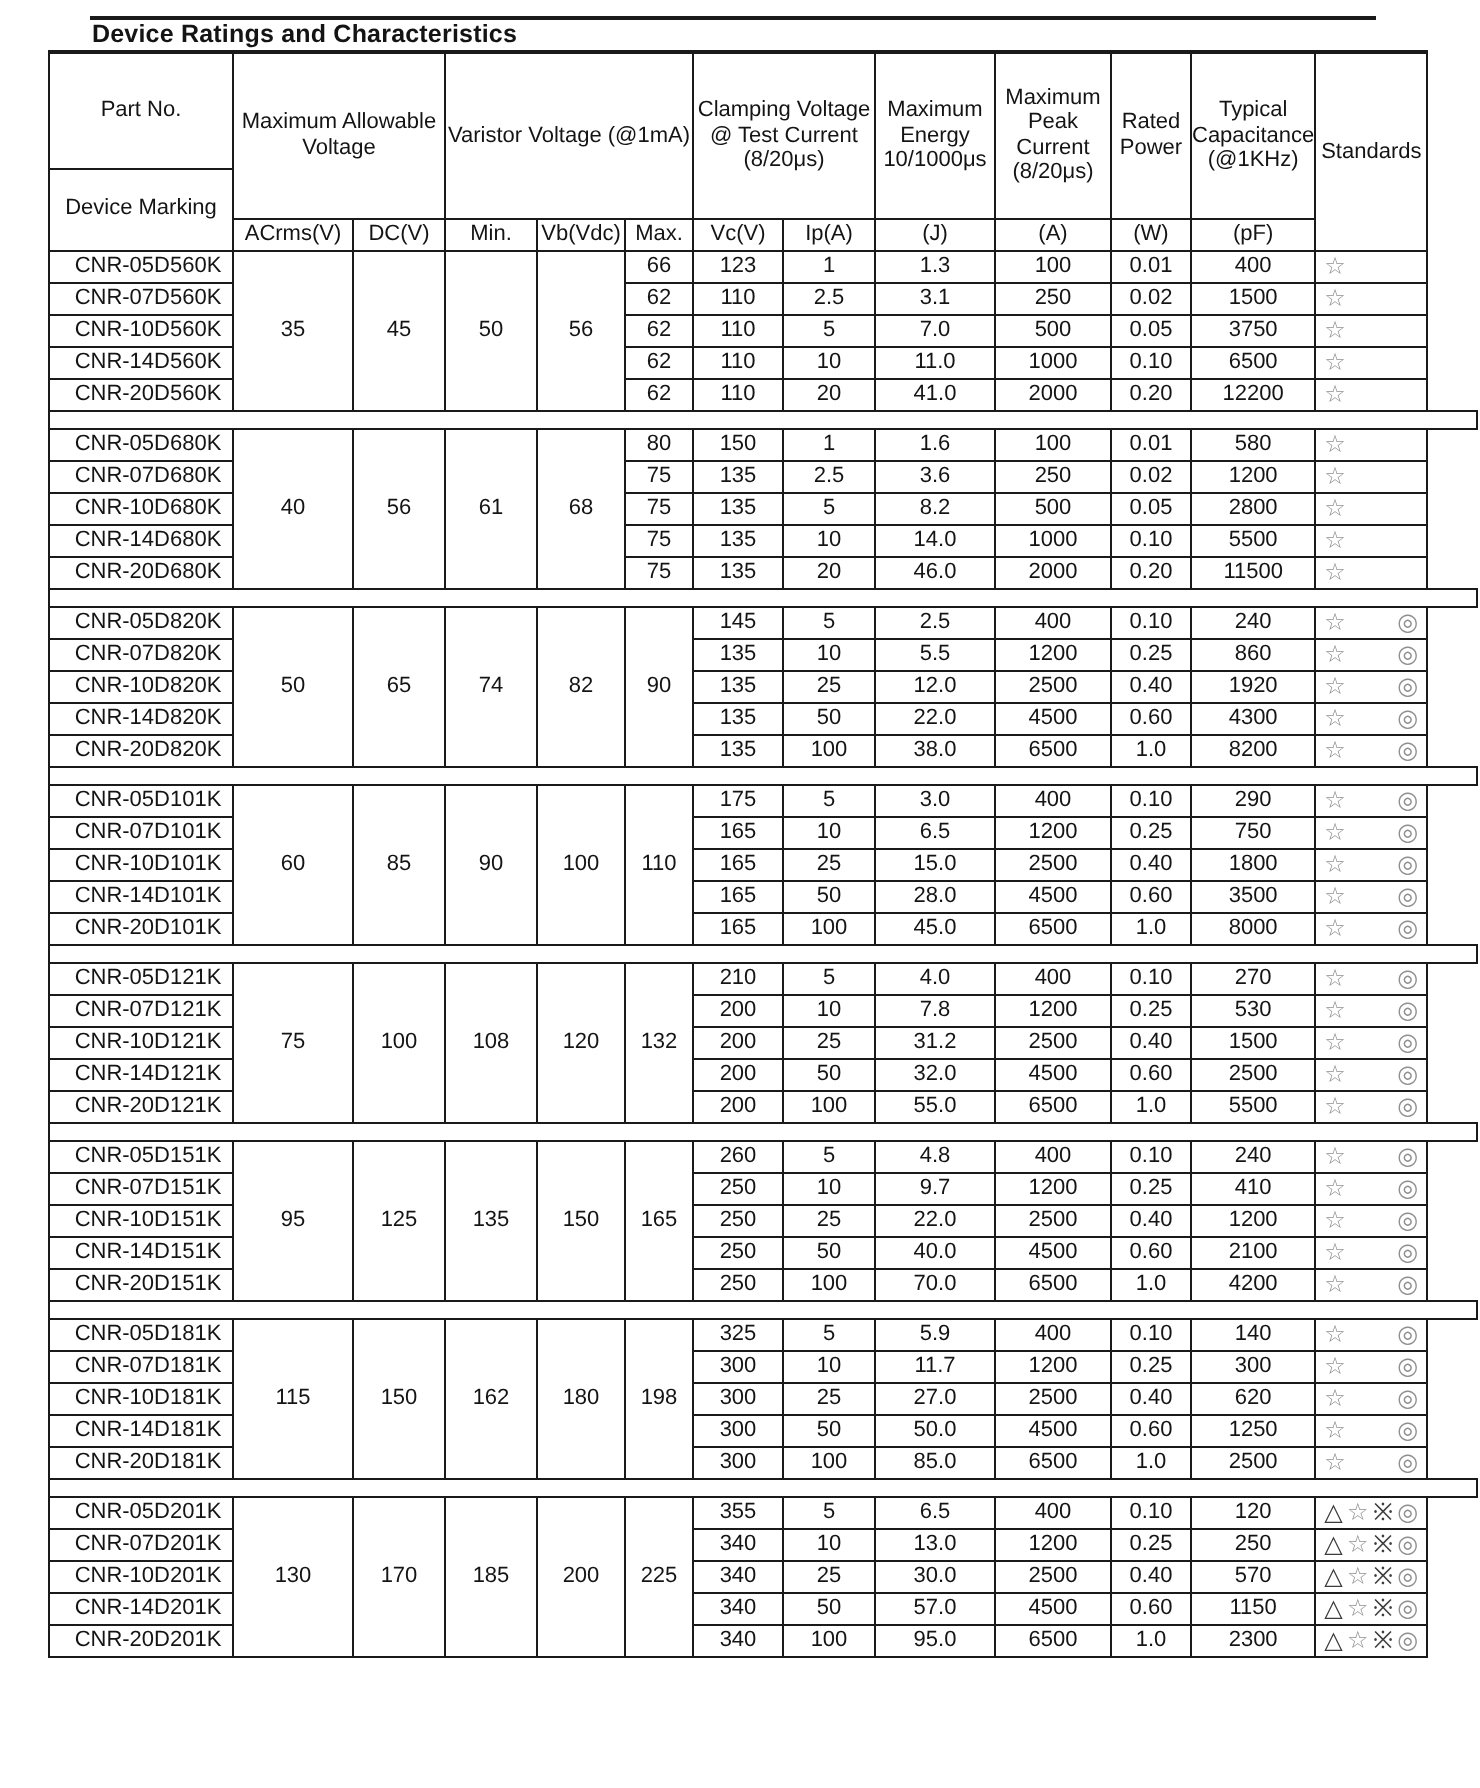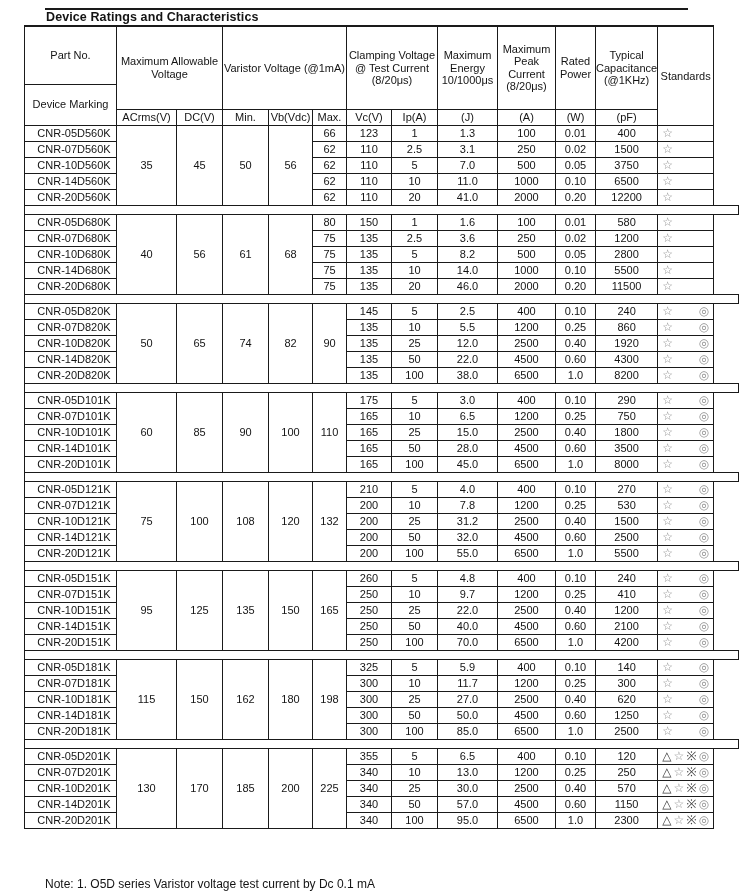--- a/index.html
+++ b/index.html
@@ -785,14 +785,13 @@
               <span class="sym sdark">△</span>
               <span class="sym sgray">☆</span>
               <span class="sym sdark">※</span>
               <span class="sym sgray">◎</span>
             </div>
           </td>
           <td class="ghost"></td>
         </tr>
       </tbody>
     </table>
-  <div class="footnote">Note: 1. O5D series Varistor voltage test current by Dc 0.1 mA</div>
 </div>
 
 </body></html>

